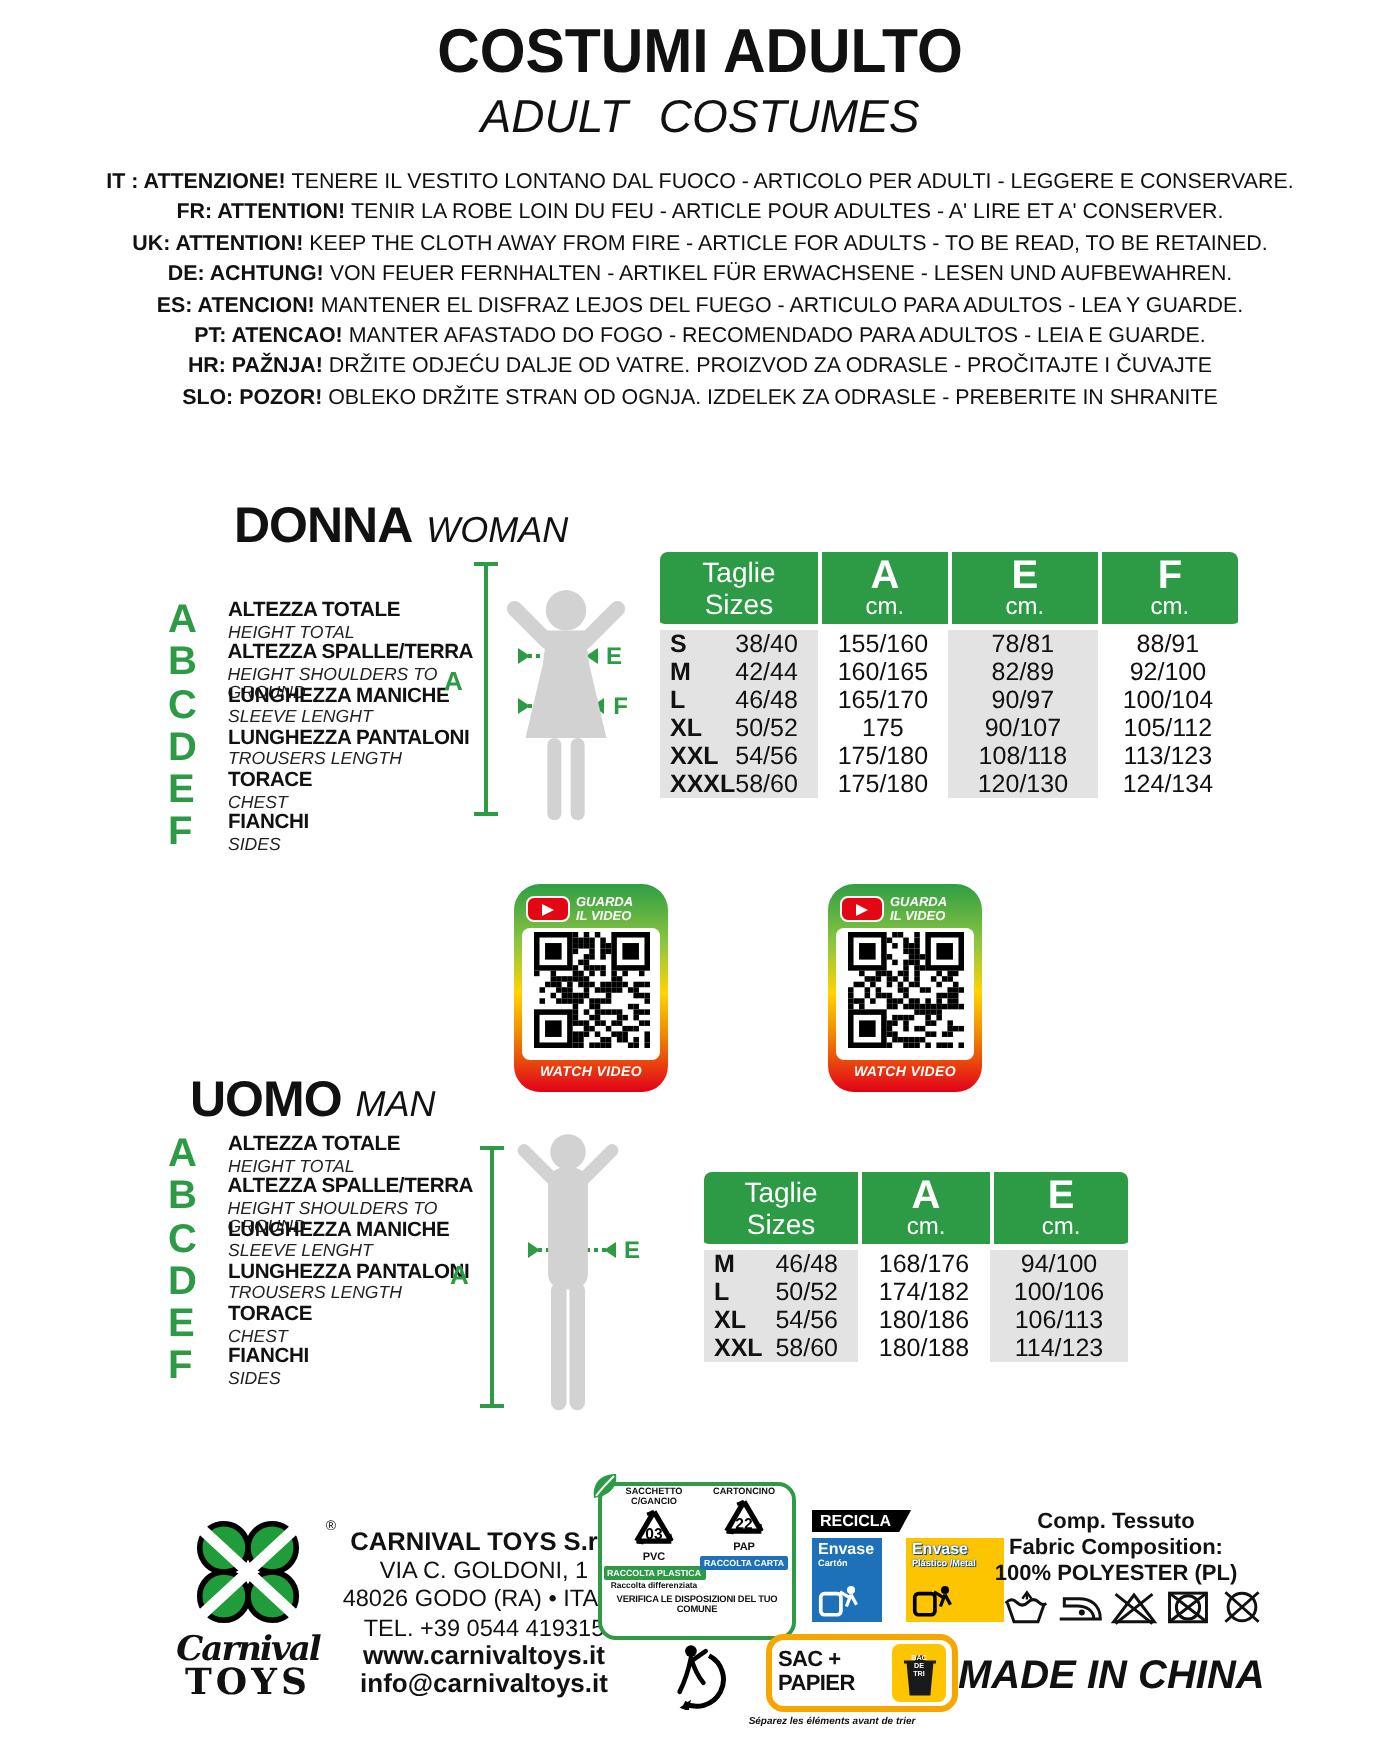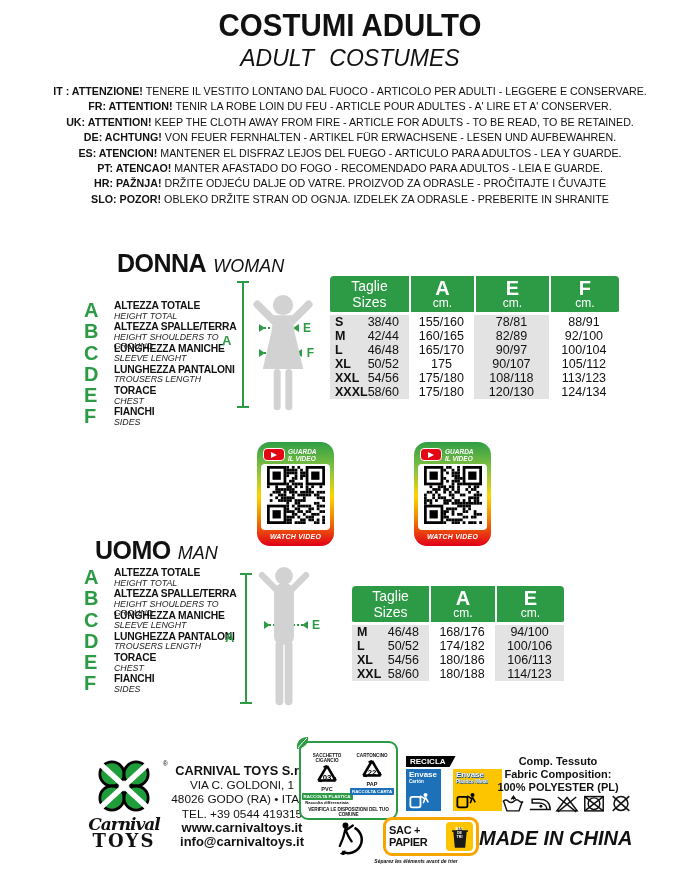--- a/index.html
+++ b/index.html
@@ -77,21 +77,21 @@
   
   .logo{position:absolute;width:84px;text-align:center;}
   .logo .script{font-family:"DejaVu Serif",serif;font-weight:bold;font-style:italic;font-size:17px;line-height:16px;letter-spacing:-1px;}
   .logo .script2{font-family:"DejaVu Serif",serif;font-weight:bold;font-size:18px;line-height:17px;letter-spacing:2px;}
   .reg{position:absolute;font-size:7px;}
   .company{position:absolute;width:152px;text-align:center;line-height:14.2px;}
   .company .nm{font-size:12.8px;font-weight:800;}
   .company .ad{font-size:11.8px;}
   .company .bd{font-size:13px;font-weight:800;}
 
-  .greenbox{position:absolute;width:99px;height:79px;border:2px solid var(--green);border-radius:9px;background:#fff;padding:10px 3px;}
+  .greenbox{position:absolute;width:99px;height:79px;border:2px solid var(--green);border-radius:9px;background:#fff;padding:0 3px;}
   .gb-cols{display:flex;justify-content:space-around;}
   .gb-col{display:flex;flex-direction:column;align-items:center;width:46px;}
   .gb-lbl{font-size:4.6px;font-weight:bold;line-height:5px;text-align:center;}
   .gb-mat{font-size:5.5px;font-weight:800;line-height:6px;}
   .badge{font-size:4.4px;font-weight:bold;color:#fff;padding:1px 2px;border-radius:1px;margin-top:1px;white-space:nowrap;}
   .badge.g{background:var(--green);} .badge.b{background:var(--blue);}
   .gb-sub{font-size:4.2px;font-weight:bold;line-height:5px;}
   .gb-verify{font-size:4.7px;font-weight:bold;text-align:center;margin-top:2px;letter-spacing:-.1px;}
   .leaf{position:absolute;left:-7px;top:-8px;}
 

